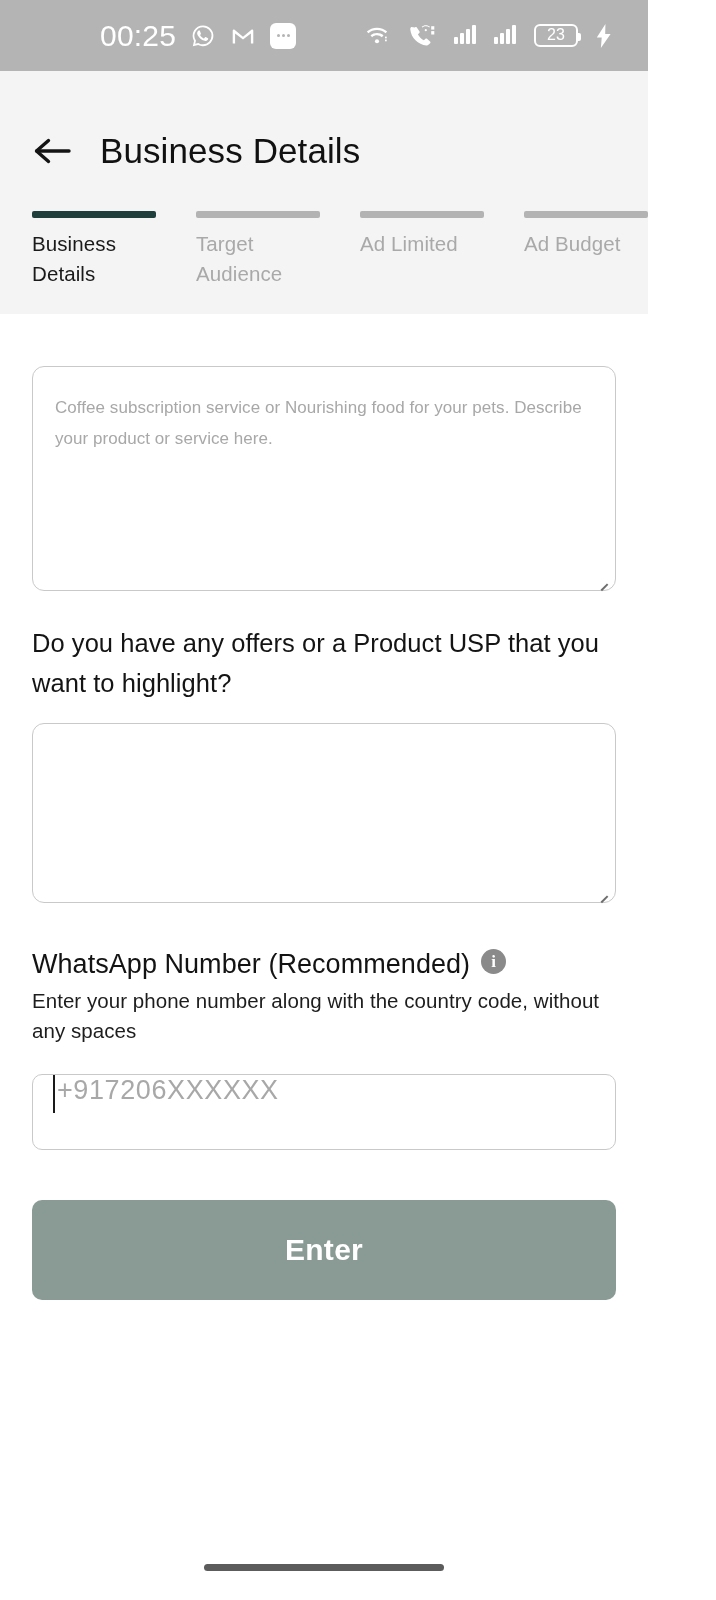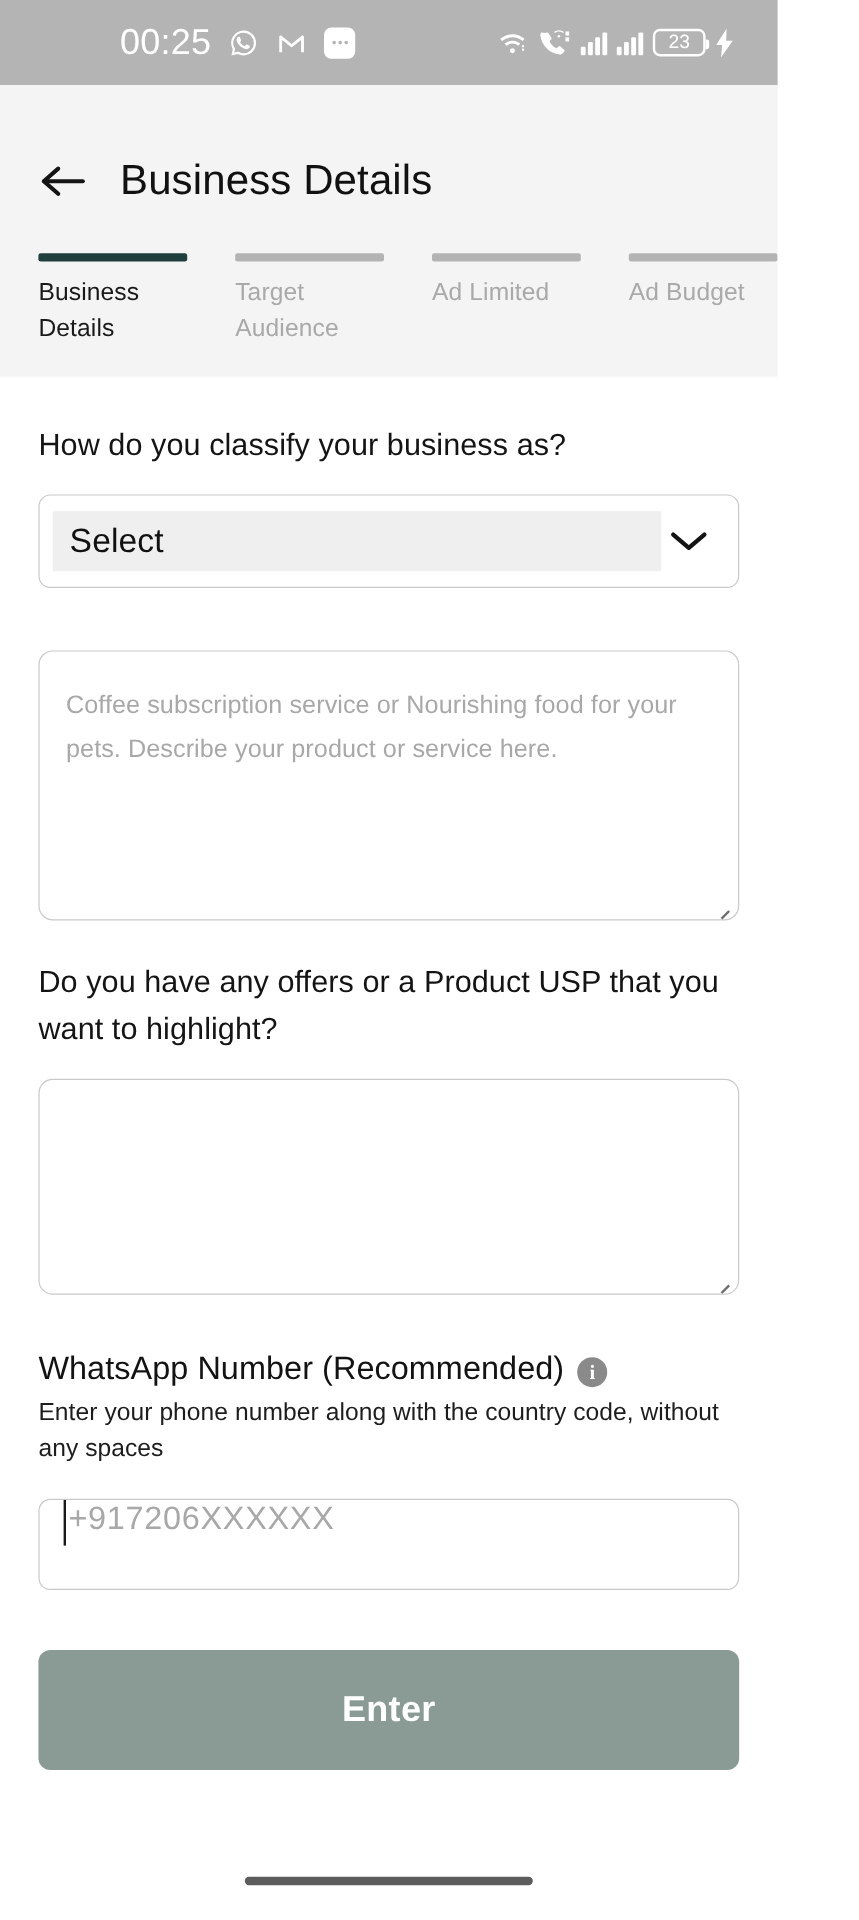--- a/index.html
+++ b/index.html
@@ -38,22 +38,22 @@
   }
   .status-clock {
     color: #ffffff;
     font-size: 30px;
     font-weight: 400;
     letter-spacing: 0.2px;
     line-height: 1;
   }
   .status-right {
     display: flex;
-    align-items: center;
-    gap: 8px;
+    align-items: flex-start;
+    gap: 18px;
   }
   .sicon { display: inline-flex; align-items: center; justify-content: center; }
   .sicon svg { display: block; }
 
   
   .app-badge-square {
     width: 26px; height: 26px;
     background: #ffffff;
     border-radius: 6px;
     display: flex; align-items: center; justify-content: center;
@@ -208,21 +208,21 @@
     border: 1.5px solid #c9c9c9;
     border-radius: 12px;
     background: #ffffff;
     padding: 26px 22px;
     position: relative;
     cursor: text;
   }
   .ta-desc { height: 225px; }
   .ta-usp  { height: 180px; }
   .ta-text {
-    font-size: 21px;
+    font-size: 17px;
     line-height: 1.77;
     color: #a8a8a8;
     letter-spacing: 0.05px;
   }
   .resize-grip {
     position: absolute;
     right: 5px; bottom: 4px;
     width: 12px; height: 12px;
     pointer-events: auto;
     cursor: nwse-resize;
@@ -236,21 +236,21 @@
     transform: rotate(-45deg);
     transform-origin: right bottom;
   }
 
   .block-q3 { padding-top: 33px; }
 
   
   .block-wa { padding-top: 46px; }
   .wa-title-row {
     display: flex;
-    align-items: flex-end;
+    align-items: flex-start;
     gap: 11px;
   }
   .wa-title {
     font-size: 27px;
     color: #131313;
     letter-spacing: 0.05px;
   }
   .info-icon {
     width: 25px; height: 25px;
     border-radius: 50%;
@@ -447,33 +447,20 @@
       <div class="step">
         <div class="step-bar"></div>
         <div class="step-label">Review &amp;
 Launch</div>
       </div>
     </div>
   </div>
 
   <div class="form">
 
-    <div class="block-q1">
-      <div class="q-label">How do you classify your business as?</div>
-      <div class="select-wrap">
-        <div class="select-inner">
-          <span class="select-value">Select</span>
-        </div>
-        <span class="chev">
-          <svg width="34" height="22" viewBox="0 0 34 22">
-            <path d="M4 5.5 17 16.5 30 5.5" fill="none" stroke="#141414" stroke-width="3.6" stroke-linecap="round" stroke-linejoin="round"></path>
-          </svg>
-        </span>
-      </div>
-    </div>
 
     <div class="block-q2">
       <div class="ta ta-desc">
         <div class="ta-text">Coffee subscription service or Nourishing food for your pets. Describe your product or service here.</div>
         <span class="resize-grip"></span>
       </div>
     </div>
 
     <div class="block-q3">
       <div class="q-label">Do you have any offers or a Product USP that you want to highlight?</div>

